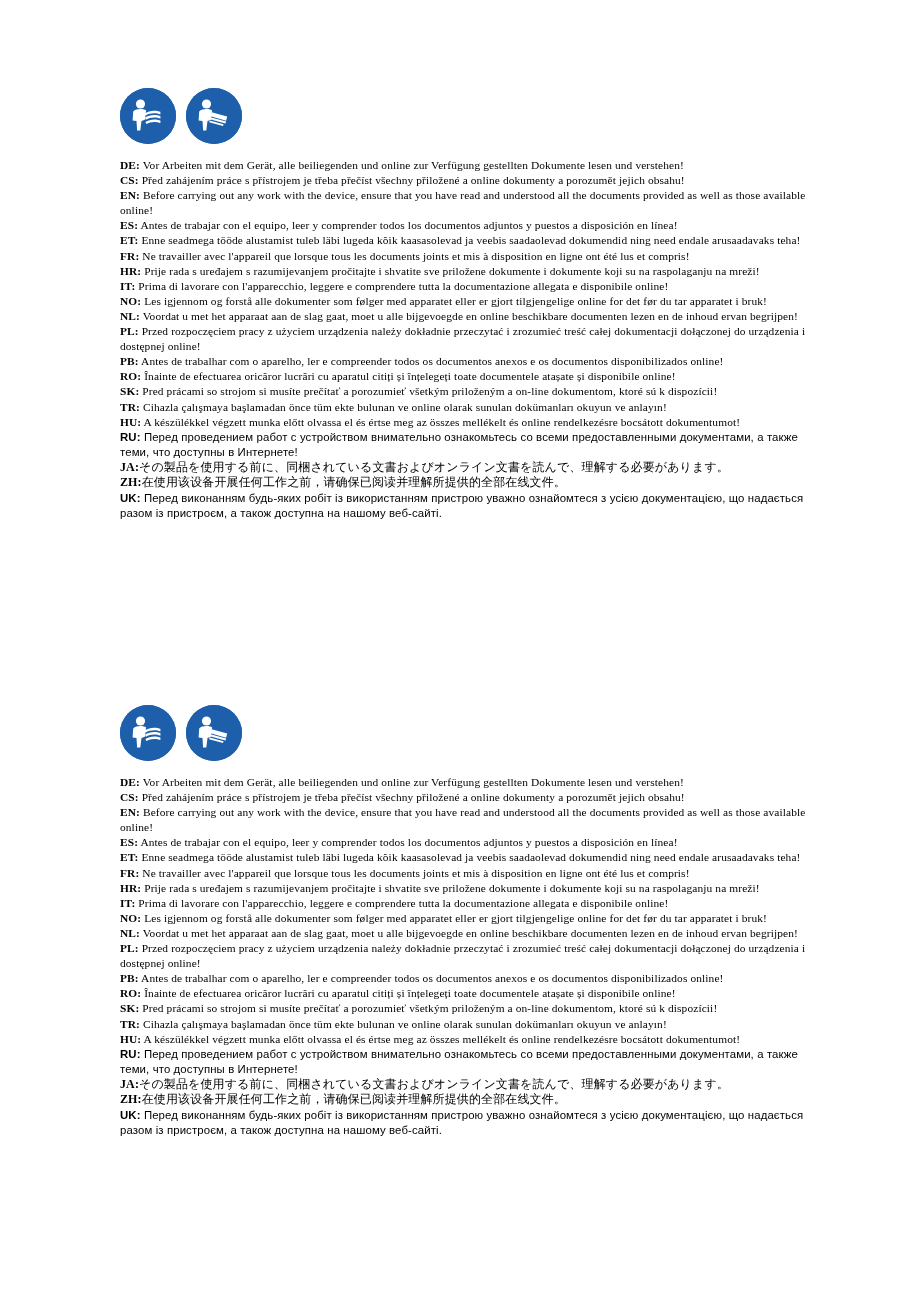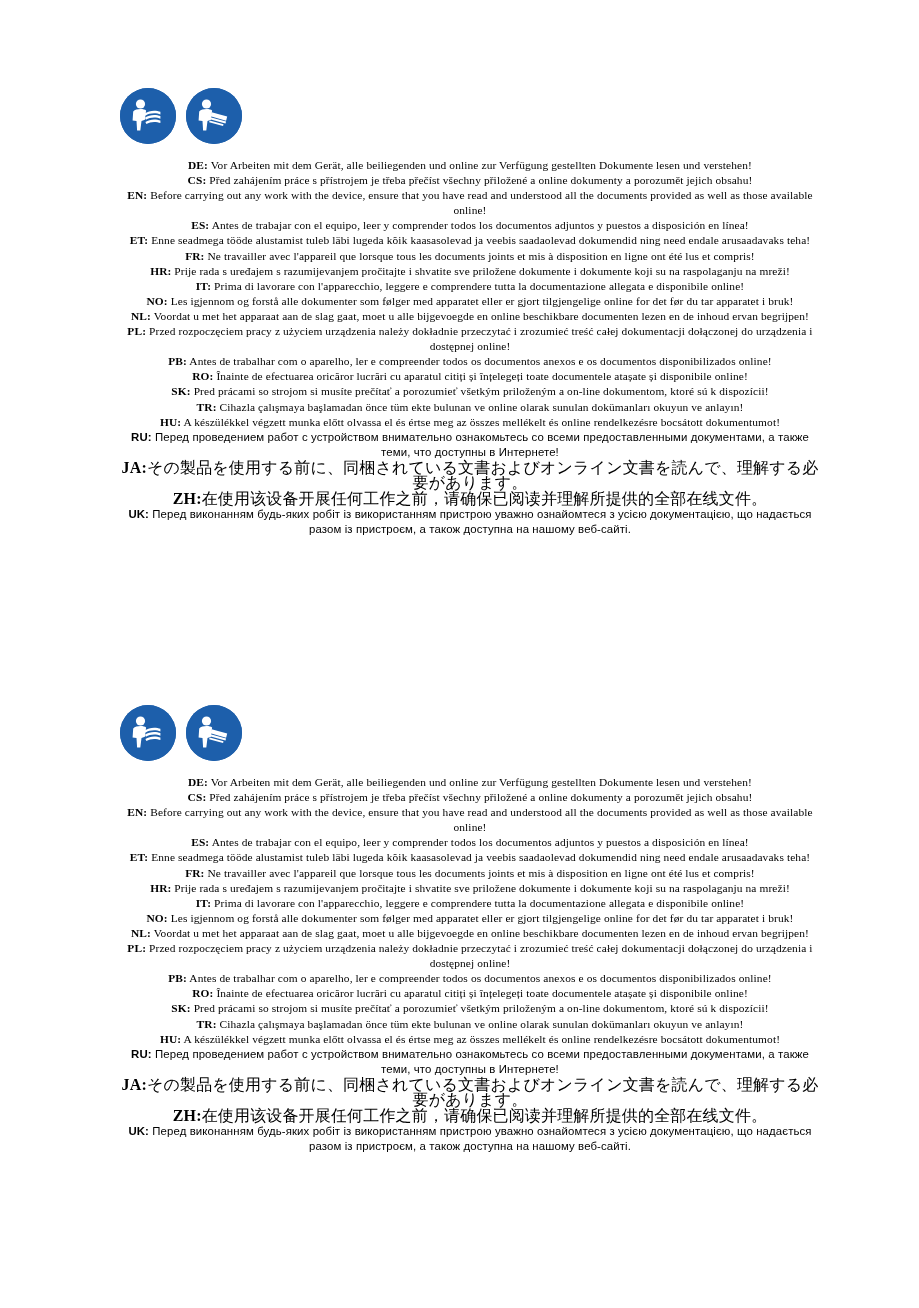--- a/index.html
+++ b/index.html
@@ -51,29 +51,29 @@
 
   .lines {
     margin: 0;
     padding: 0;
   }
   .line {
     font-size: 11.4px;
     line-height: 15.1px;
     margin: 0;
     padding: 0;
-    text-align: center;
+    text-align: left;
     letter-spacing: 0.01em;
   }
   .line .code {
     font-weight: bold;
   }
   .line.cjk {
     font-family: "DejaVu Sans", sans-serif;
-    font-size: 16px;
+    font-size: 12px;
     line-height: 15.6px;
   }
   .line.cjk .code {
     font-family: "Liberation Serif", serif;
     font-weight: bold;
   }
   .line.cyr {
     font-family: Liberation Sans, sans-serif;
   }
 </style>

